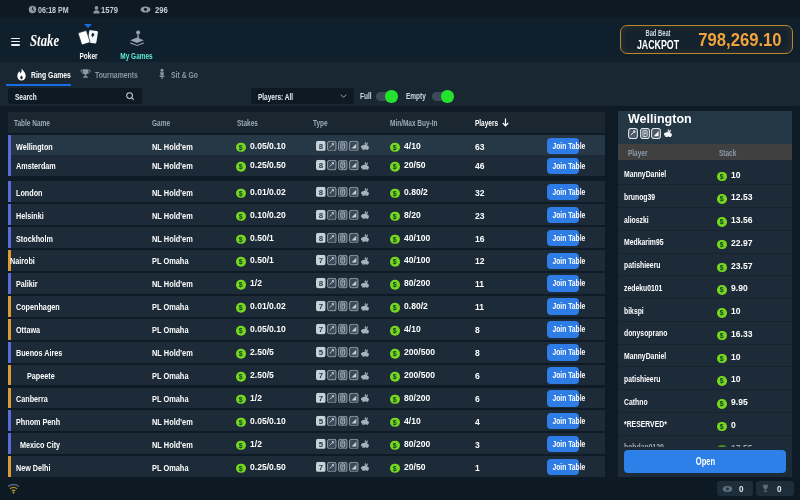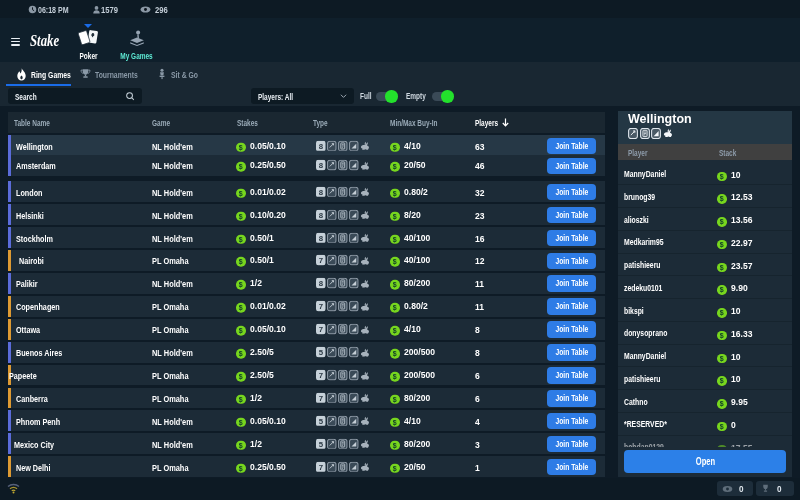--- a/index.html
+++ b/index.html
@@ -46,21 +46,21 @@
 .thead span { position:absolute; top:6px; transform:scaleX(0.72); transform-origin:left top; white-space:nowrap; }
 .trow { position:absolute; left:0; width:597px; height:20.9px; background:#1c2b37; }
 .trow.sel { background:#263846; }
 .trow .bl { position:absolute; left:0; top:0; width:3px; height:100%; }
 .bl.blue { background:#5b6cd9; }
 .bl.org { background:#dd9a33; }
 .cell { position:absolute; top:50%; transform:translateY(-50%); color:#fff; font-size:9.5px; font-weight:700; white-space:nowrap; }
 .coin { display:inline-block; width:9.5px; height:9.5px; border-radius:50%; background:#77d61e;
   color:#0d3b28; font-size:7px; font-weight:700; text-align:center; line-height:10px; vertical-align:-1px; margin-right:4px; }
 .tbadges { display:flex; align-items:center; gap:1.5px; }
-.join { position:absolute; left:539px; top:2.5px; width:49px; height:16.5px; background:#2e7ce6; border-radius:4px;
+.join { position:absolute; left:539px; top:2.5px; width:32px; height:16.5px; background:#2e7ce6; border-radius:4px;
   color:#fff; font-size:9px; font-weight:700; text-align:center; line-height:16.5px; }
 
 .sidebar { position:absolute; left:618px; top:111px; width:174px; height:366px; background:#1c2b37; overflow:hidden; }
 .sb-top { position:absolute; left:0; top:0; width:174px; height:33px; background:#243744; }
 .sb-title { position:absolute; left:10px; top:1px; color:#fff; font-size:12.5px; font-weight:700; }
 .sb-icons { position:absolute; left:10px; top:16.5px; display:flex; align-items:center; gap:1.5px; }
 .sb-ph { position:absolute; left:0; top:33px; width:174px; height:16px; background:#404040;
   color:#8e9cab; font-size:9px; font-weight:700; }
 .prow { position:absolute; left:0; width:174px; height:22.75px; border-bottom:1px solid #16242e; }
 .prow .pname { position:absolute; left:5.5px; top:5.5px; color:#fff; font-size:9.5px; font-weight:700; }
@@ -115,20 +115,27 @@
   </div>
   <div class="nav" style="left:108px; top:10px; width:57px; color:#5eead4;">
     <svg width="16" height="17" viewBox="0 0 16 17" style="margin-top:2px;">
       <circle cx="9.1" cy="2.6" r="2" fill="#97a5b3"></circle>
       <path d="M8.3 4.4 L9.6 4.2 L10 8.6 L8.6 8.8 Z" fill="#97a5b3"></path>
       <path d="M8 7.6 L14.8 10.3 L8 13 L1.2 10.3 Z" fill="#97a5b3"></path>
       <path d="M1.2 12.3 L8 15 L14.8 12.3 L14.8 13.4 L8 16.1 L1.2 13.4 Z" fill="#97a5b3"></path>
     </svg>
     <div class="lbl"><span class="cx" style="transform-origin:center center;">My Games</span></div>
   </div>
+  <div class="jackpot">
+    <div class="jp-left">
+      <div class="jp-bb">Bad Beat</div>
+      <div class="jp-j">JACKPOT</div>
+    </div>
+    <div class="jp-num">798,269.10</div>
+  </div>
 </div>
 
 <div class="strip">
   <div class="tab" style="left:16px; color:#fff;">
     <svg width="11" height="13" viewBox="0 0 11 13">
         <path d="M5.6 0.3 C6.4 2.4 9.7 4.2 9.7 7.9 C9.7 10.5 7.8 12.4 5.5 12.4 C3.2 12.4 1.3 10.5 1.3 7.9 C1.3 5.9 2.5 4.7 3.2 3.3 C3.8 4.0 4.25 4.8 4.4 5.6 C5.5 4.4 6.0 2.3 5.6 0.3 Z" fill="#fff"></path>
         <path d="M5.5 7.4 C6.2 8.2 6.7 8.8 6.7 9.7 C6.7 10.6 6.2 11.2 5.5 11.2 C4.8 11.2 4.3 10.6 4.3 9.7 C4.3 8.8 4.8 8.2 5.5 7.4 Z" fill="#192732"></path>
       </svg>
     <span class="cx">Ring Games</span>
   </div>
@@ -337,21 +344,21 @@
         <svg width="10" height="9.5" viewBox="0 0 12 12" style="flex:none">
           <path d="M0.8 8.2 C0.8 6.6 2.2 5.5 4.0 5.3 C4.7 5.2 5.3 5.2 5.8 5.3 C5.3 4.0 5.6 2.3 6.7 1.2 C7.3 2.4 7.4 4.0 6.8 5.3 L7.2 5.4 C7.4 4.0 8.3 2.6 9.6 2.0 C9.8 3.4 9.3 4.9 8.3 5.8 C9.9 6.4 11.0 7.5 11.0 8.7 C11.0 9.5 10.5 10.2 9.7 10.6 L10.3 11.5 L8.0 11.5 C7.4 11.5 7.1 10.9 7.5 10.4 C6.7 11.0 5.6 11.4 4.5 11.4 L2.7 11.4 C2.2 10.7 2.6 9.9 3.4 9.9 L3.8 9.9 C2.2 9.6 0.8 9.2 0.8 8.2 Z" fill="#a7b2bc"></path>
         </svg>
       </div>
 <div class="cell" style="left:382px;"><span class="coin">$</span><span class="cn">40/100</span></div>
 <div class="cell" style="left:467px;"><span class="cn">16</span></div>
 <div class="join"><span class="cxc">Join Table</span></div>
 </div>
 <div class="trow" style="top:138.00px;">
 <div class="bl org"></div>
-<div class="cell" style="left:11px;"><span class="cx" style="transform:scaleX(0.76);">Nairobi</span></div>
+<div class="cell" style="left:2px;"><span class="cx" style="transform:scaleX(0.76);">Nairobi</span></div>
 <div class="cell" style="left:144px;"><span class="cx" style="transform:scaleX(0.78);">PL Omaha</span></div>
 <div class="cell" style="left:228px;"><span class="coin">$</span><span class="cn">0.50/1</span></div>
 <div class="cell tbadges" style="left:308px;">
         <svg width="9.5" height="10.5" viewBox="0 0 9.5 10.5" style="flex:none">
           <rect x="0" y="0" width="9.5" height="10.5" rx="2.2" fill="#c6d1d9"></rect>
           <text x="4.9" y="8.1" text-anchor="middle" font-family="Liberation Sans, sans-serif" font-size="7.8" font-weight="700" fill="#2b3944">7</text>
         </svg>
         <svg width="9.5" height="10.5" viewBox="0 0 11 12.5" style="flex:none">
           <rect x="0.5" y="0.5" width="10" height="11.5" rx="2.6" fill="#3a4a57" stroke="#8e9aa6" stroke-width="1.2"></rect>
           <path d="M3.1 8 L7.3 3.8 M5.5 3.5 L7.7 3.3 L7.5 5.5" fill="none" stroke="#c4cdd5" stroke-width="1.1"></path>
@@ -492,21 +499,21 @@
         <svg width="10" height="9.5" viewBox="0 0 12 12" style="flex:none">
           <path d="M0.8 8.2 C0.8 6.6 2.2 5.5 4.0 5.3 C4.7 5.2 5.3 5.2 5.8 5.3 C5.3 4.0 5.6 2.3 6.7 1.2 C7.3 2.4 7.4 4.0 6.8 5.3 L7.2 5.4 C7.4 4.0 8.3 2.6 9.6 2.0 C9.8 3.4 9.3 4.9 8.3 5.8 C9.9 6.4 11.0 7.5 11.0 8.7 C11.0 9.5 10.5 10.2 9.7 10.6 L10.3 11.5 L8.0 11.5 C7.4 11.5 7.1 10.9 7.5 10.4 C6.7 11.0 5.6 11.4 4.5 11.4 L2.7 11.4 C2.2 10.7 2.6 9.9 3.4 9.9 L3.8 9.9 C2.2 9.6 0.8 9.2 0.8 8.2 Z" fill="#a7b2bc"></path>
         </svg>
       </div>
 <div class="cell" style="left:382px;"><span class="coin">$</span><span class="cn">200/500</span></div>
 <div class="cell" style="left:467px;"><span class="cn">8</span></div>
 <div class="join"><span class="cxc">Join Table</span></div>
 </div>
 <div class="trow" style="top:252.60px;">
 <div class="bl org"></div>
-<div class="cell" style="left:1px;"><span class="cx" style="transform:scaleX(0.76);">Papeete</span></div>
+<div class="cell" style="left:19px;"><span class="cx" style="transform:scaleX(0.76);">Papeete</span></div>
 <div class="cell" style="left:144px;"><span class="cx" style="transform:scaleX(0.78);">PL Omaha</span></div>
 <div class="cell" style="left:228px;"><span class="coin">$</span><span class="cn">2.50/5</span></div>
 <div class="cell tbadges" style="left:308px;">
         <svg width="9.5" height="10.5" viewBox="0 0 9.5 10.5" style="flex:none">
           <rect x="0" y="0" width="9.5" height="10.5" rx="2.2" fill="#c6d1d9"></rect>
           <text x="4.9" y="8.1" text-anchor="middle" font-family="Liberation Sans, sans-serif" font-size="7.8" font-weight="700" fill="#2b3944">7</text>
         </svg>
         <svg width="9.5" height="10.5" viewBox="0 0 11 12.5" style="flex:none">
           <rect x="0.5" y="0.5" width="10" height="11.5" rx="2.6" fill="#3a4a57" stroke="#8e9aa6" stroke-width="1.2"></rect>
           <path d="M3.1 8 L7.3 3.8 M5.5 3.5 L7.7 3.3 L7.5 5.5" fill="none" stroke="#c4cdd5" stroke-width="1.1"></path>
@@ -585,21 +592,21 @@
         <svg width="10" height="9.5" viewBox="0 0 12 12" style="flex:none">
           <path d="M0.8 8.2 C0.8 6.6 2.2 5.5 4.0 5.3 C4.7 5.2 5.3 5.2 5.8 5.3 C5.3 4.0 5.6 2.3 6.7 1.2 C7.3 2.4 7.4 4.0 6.8 5.3 L7.2 5.4 C7.4 4.0 8.3 2.6 9.6 2.0 C9.8 3.4 9.3 4.9 8.3 5.8 C9.9 6.4 11.0 7.5 11.0 8.7 C11.0 9.5 10.5 10.2 9.7 10.6 L10.3 11.5 L8.0 11.5 C7.4 11.5 7.1 10.9 7.5 10.4 C6.7 11.0 5.6 11.4 4.5 11.4 L2.7 11.4 C2.2 10.7 2.6 9.9 3.4 9.9 L3.8 9.9 C2.2 9.6 0.8 9.2 0.8 8.2 Z" fill="#a7b2bc"></path>
         </svg>
       </div>
 <div class="cell" style="left:382px;"><span class="coin">$</span><span class="cn">4/10</span></div>
 <div class="cell" style="left:467px;"><span class="cn">4</span></div>
 <div class="join"><span class="cxc">Join Table</span></div>
 </div>
 <div class="trow" style="top:321.36px;">
 <div class="bl blue"></div>
-<div class="cell" style="left:6px;"><span class="cx" style="transform:scaleX(0.76);">Mexico City</span></div>
+<div class="cell" style="left:12px;"><span class="cx" style="transform:scaleX(0.76);">Mexico City</span></div>
 <div class="cell" style="left:144px;"><span class="cx" style="transform:scaleX(0.78);">NL Hold'em</span></div>
 <div class="cell" style="left:228px;"><span class="coin">$</span><span class="cn">1/2</span></div>
 <div class="cell tbadges" style="left:308px;">
         <svg width="9.5" height="10.5" viewBox="0 0 9.5 10.5" style="flex:none">
           <rect x="0" y="0" width="9.5" height="10.5" rx="2.2" fill="#c6d1d9"></rect>
           <text x="4.9" y="8.1" text-anchor="middle" font-family="Liberation Sans, sans-serif" font-size="7.8" font-weight="700" fill="#2b3944">5</text>
         </svg>
         <svg width="9.5" height="10.5" viewBox="0 0 11 12.5" style="flex:none">
           <rect x="0.5" y="0.5" width="10" height="11.5" rx="2.6" fill="#3a4a57" stroke="#8e9aa6" stroke-width="1.2"></rect>
           <path d="M3.1 8 L7.3 3.8 M5.5 3.5 L7.7 3.3 L7.5 5.5" fill="none" stroke="#c4cdd5" stroke-width="1.1"></path>

